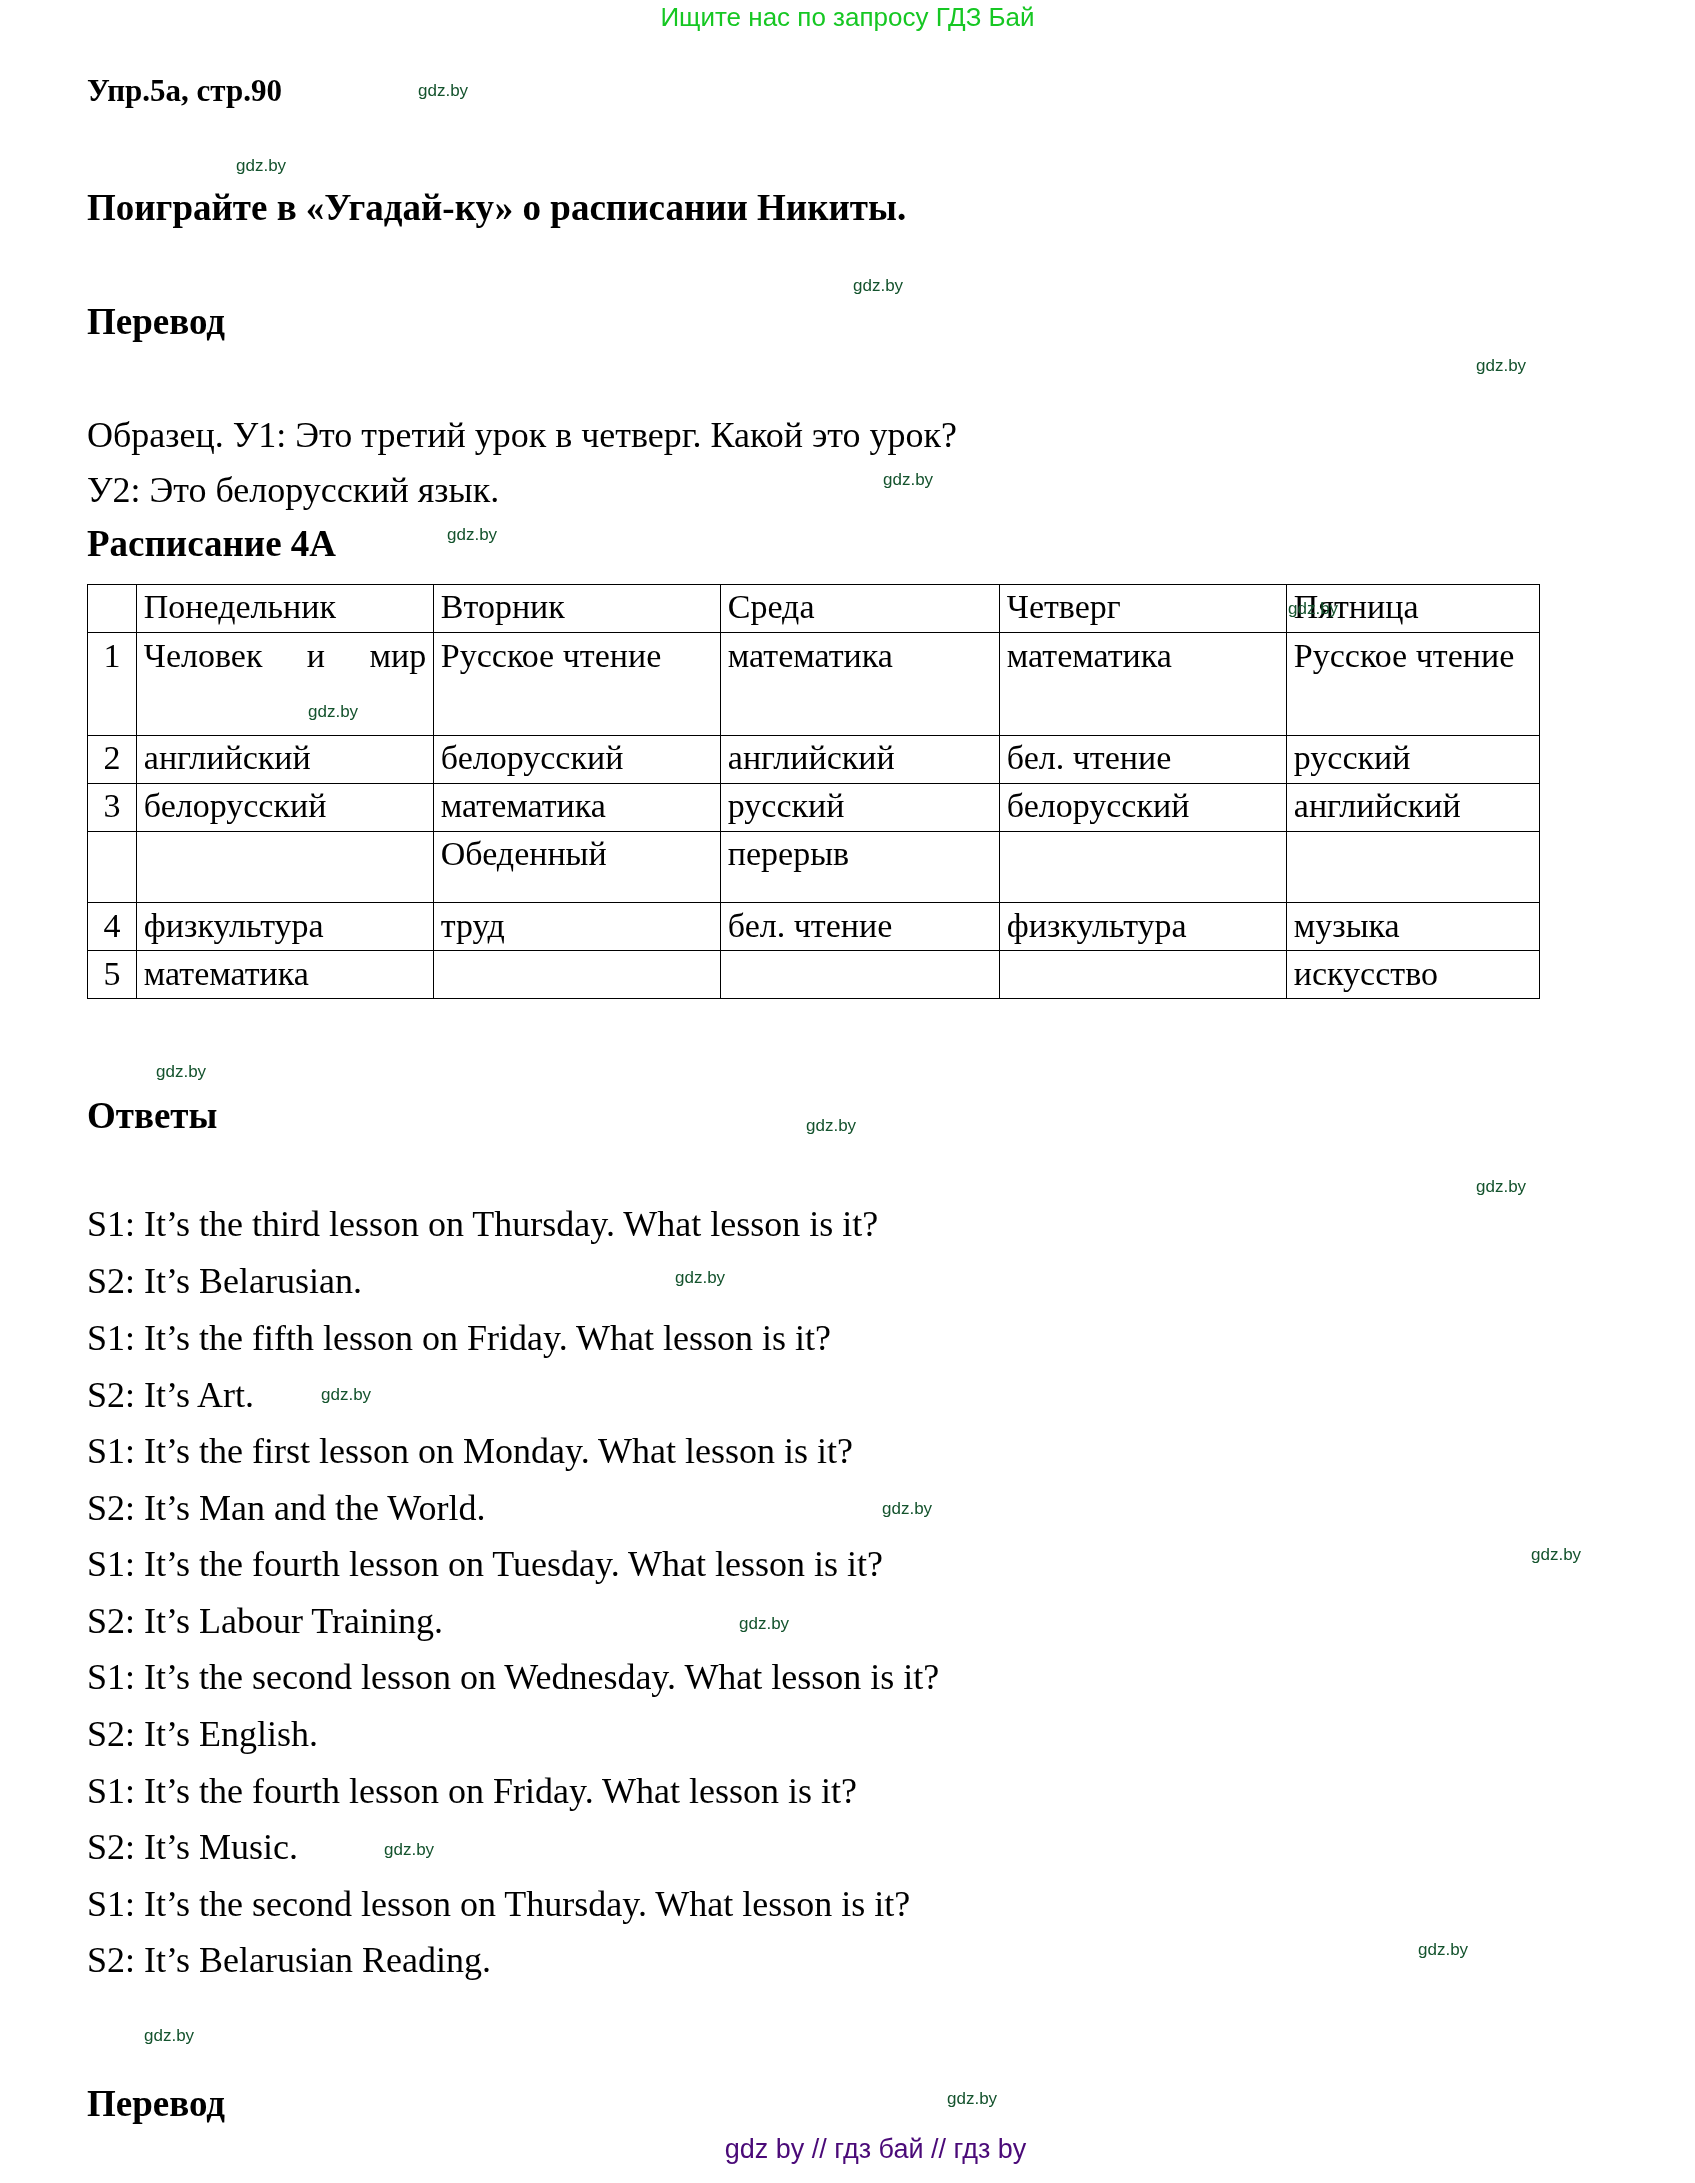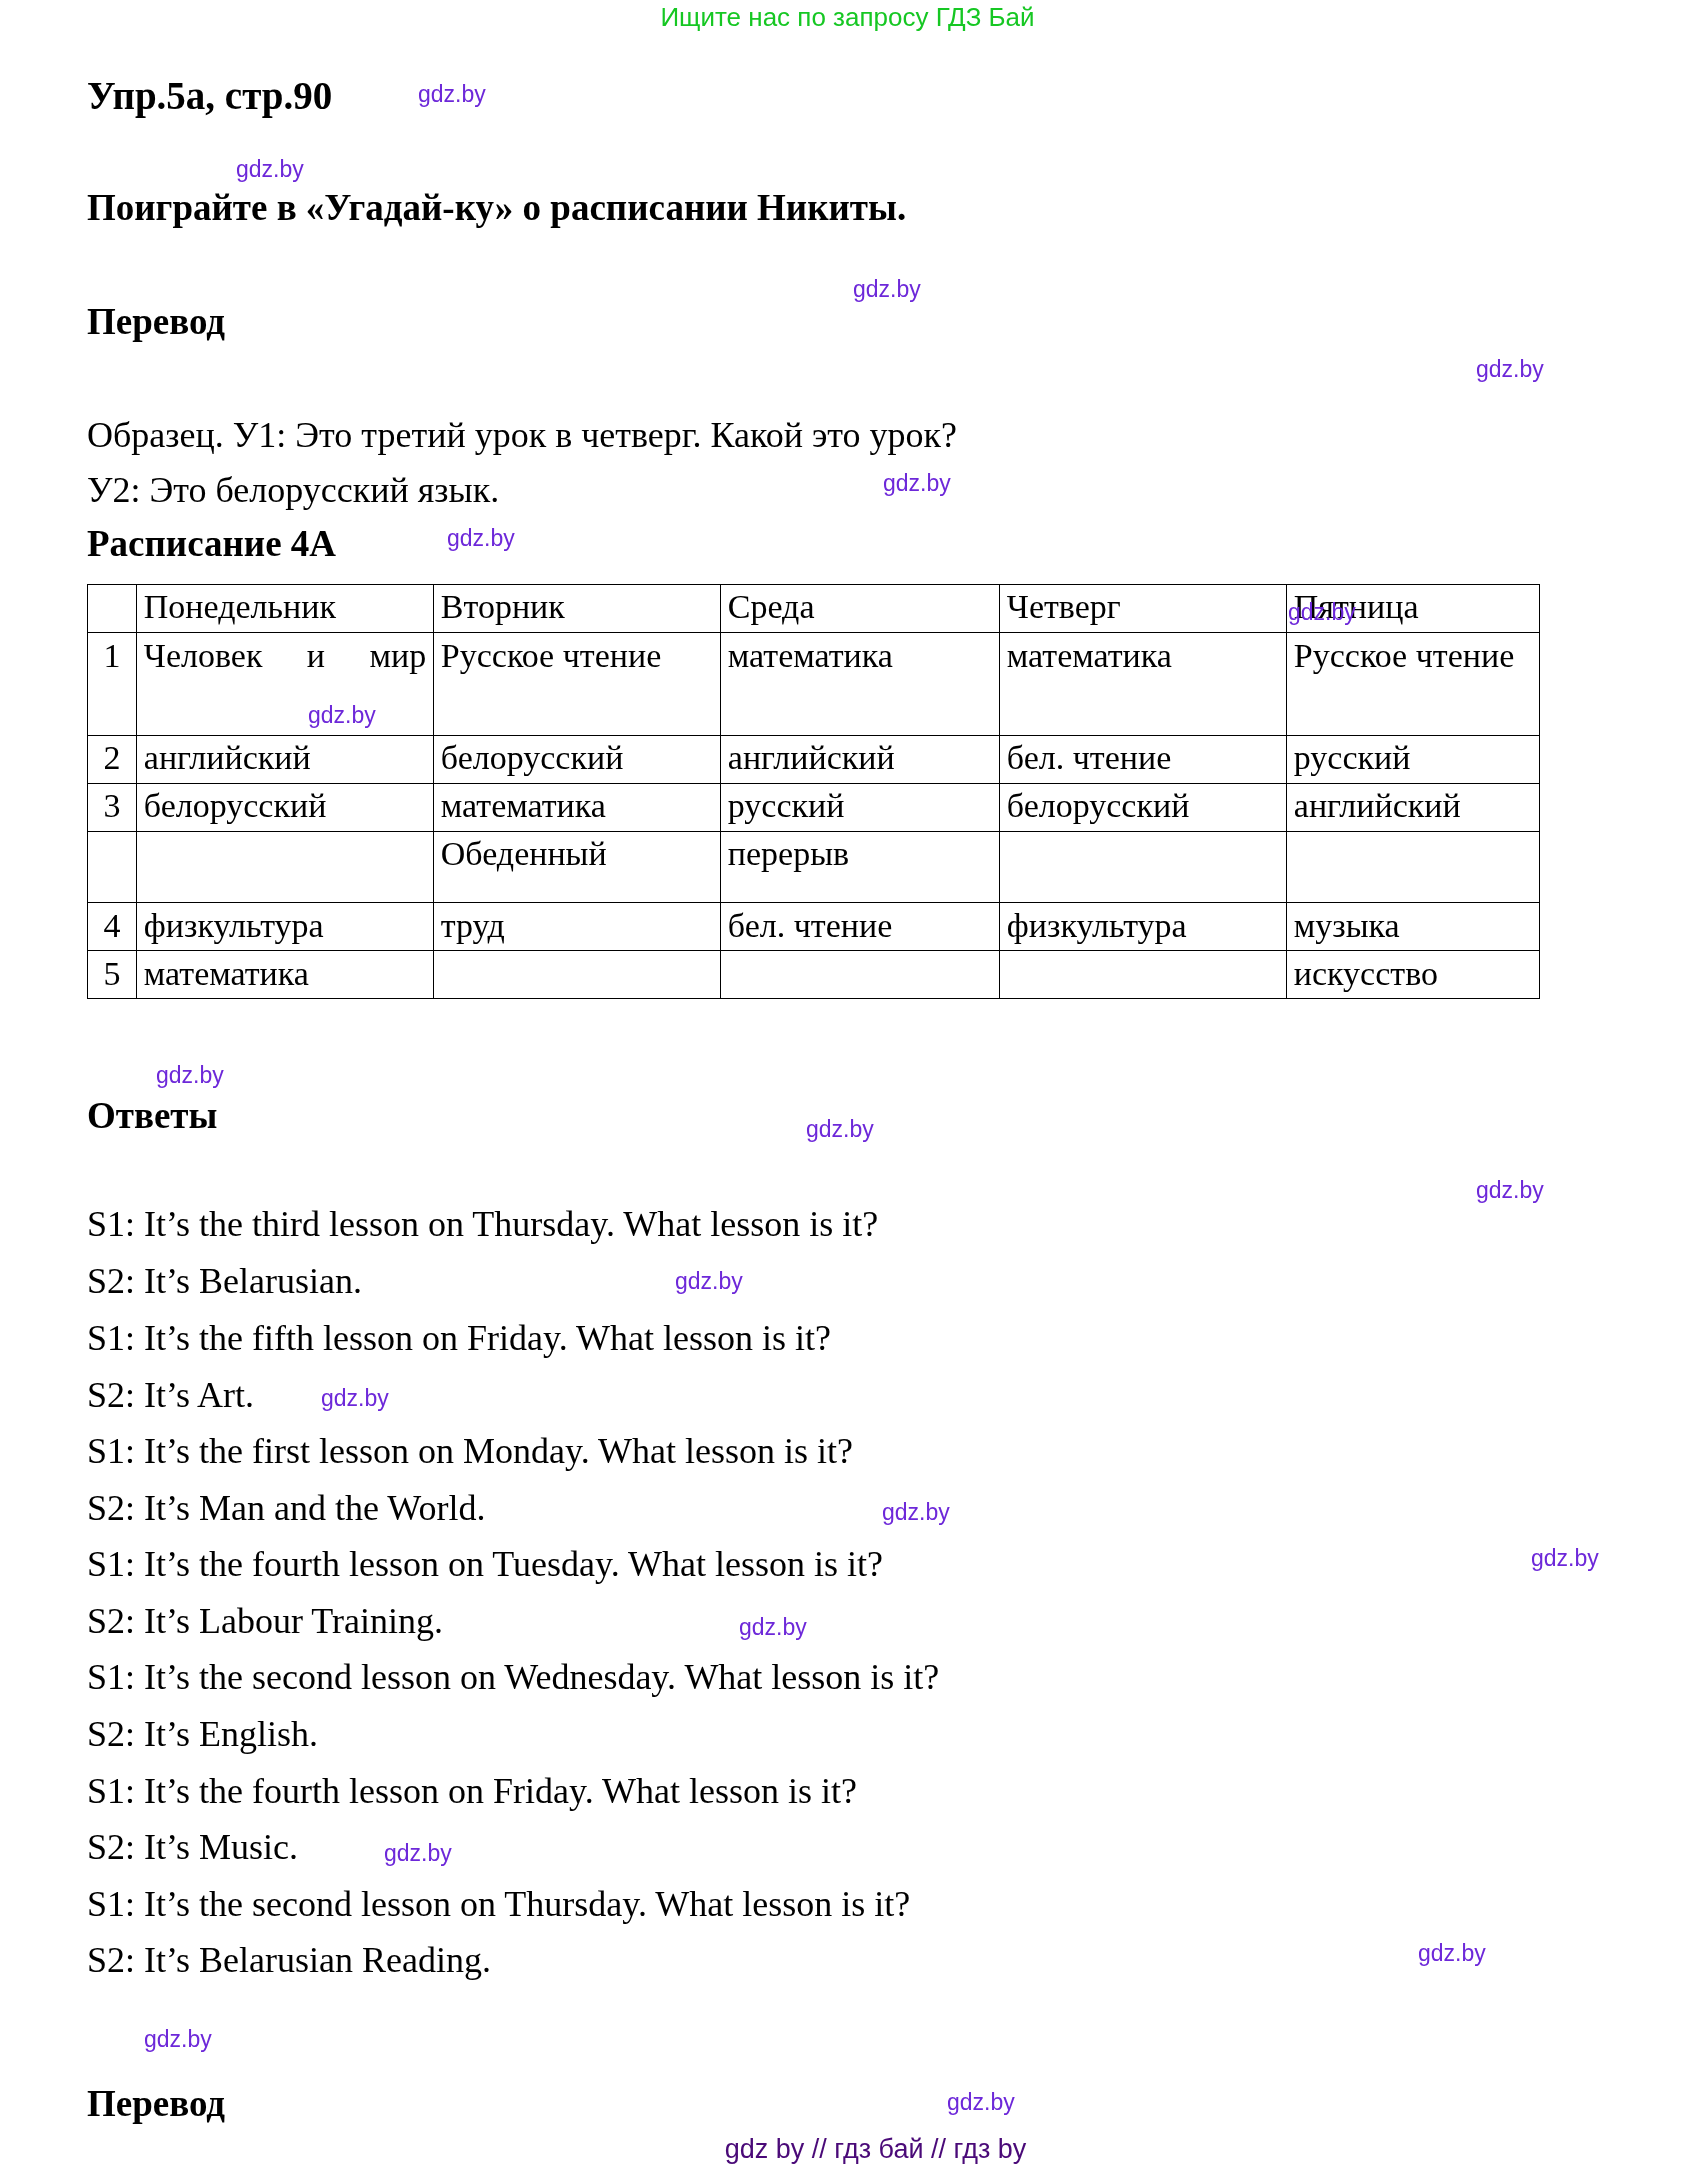--- a/index.html
+++ b/index.html
@@ -13,22 +13,22 @@
     position: relative;
     font-family: "Liberation Serif", "DejaVu Serif", serif;
     color: #000000;
     overflow: hidden;
   }
 
   
   .wm {
     position: absolute;
     font-family: "Liberation Sans", "DejaVu Sans", sans-serif;
-    font-size: 23px;
-    color: #6d28d9;
+    font-size: 17px;
+    color: #14532d;
     white-space: nowrap;
     letter-spacing: 0px;
     z-index: 5;
   }
 
   
   .top-banner {
     position: absolute;
     top: 1.7px;
     left: 0;
@@ -59,21 +59,21 @@
     position: absolute;
     left: 0;
     top: 0;
     width: 1695px;
   }
 
   .h-exercise {
     position: absolute;
     left: 87px;
     top: 73px;
-    font-size: 39px;
+    font-size: 31px;
     font-weight: bold;
     white-space: nowrap;
   }
   .h-task {
     position: absolute;
     left: 87px;
     top: 186px;
     font-size: 37px;
     font-weight: bold;
     white-space: nowrap;

